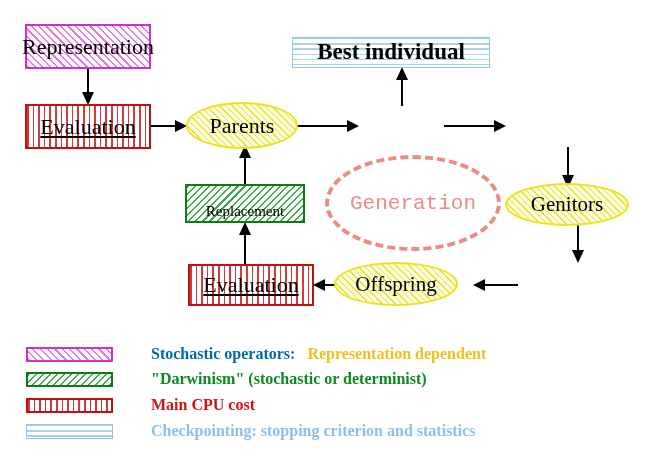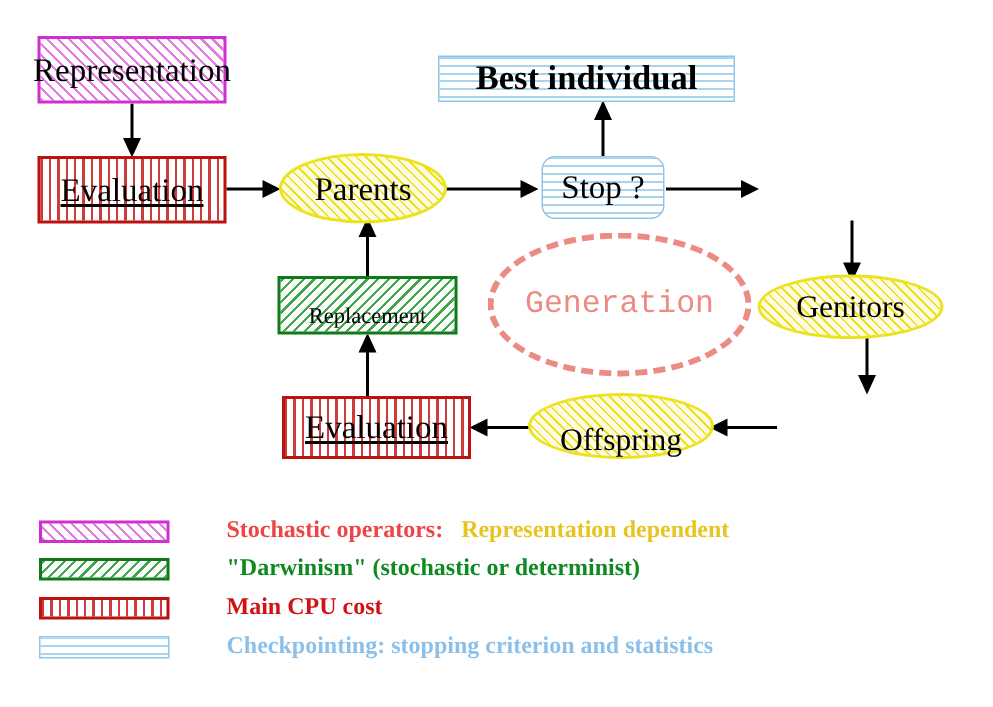--- a/index.html
+++ b/index.html
@@ -95,21 +95,21 @@
   
   .legend-row { position: absolute; display: flex; align-items: center; }
   .swatch { width: 87px; height: 15px; box-sizing: border-box; }
   .legend-text {
     margin-left: 38px;
     font-family: "Liberation Serif", "DejaVu Serif", serif;
     font-size: 16px;
     font-weight: bold;
     white-space: nowrap;
   }
-  .c-magenta { color: #ef4444; }
+  .c-magenta { color: #0369a1; }
   .c-gold    { color: #e8c420; }
   .c-green   { color: #0f8a20; }
   .c-red     { color: #d21212; }
   .c-ltblue  { color: #8cc0e8; }
 </style>
 </head>
 <body>
 
 <div id="canvas">
 
@@ -159,31 +159,28 @@
   </div>
 
   <div class="node fill-yellow ellipse" style="left:186px; top:102px; width:112px; height:47px;">
     <span class="lbl" style="font-size:22px;">Parents</span>
   </div>
 
   <div class="node fill-blue" style="left:292px; top:37px; width:198px; height:31px;font-weight:bold;">
     <span class="lbl" style="font-size:23px;">Best individual</span>
   </div>
 
-  <div class="node fill-blue rounded" style="left:361px; top:104px; width:82px; height:42px;">
-    <span class="lbl" style="font-size:22px;">Stop ?</span>
-  </div>
 
 
   <div class="node fill-yellow ellipse" style="left:505px; top:183px; width:124px; height:43px;">
     <span class="lbl" style="font-size:21px;">Genitors</span>
   </div>
 
 
-  <div class="node fill-yellow ellipse" style="left:352px; top:262px; width:124px; height:44px;align-items:flex-end;">
+  <div class="node fill-yellow ellipse" style="left:334px; top:262px; width:124px; height:44px;">
     <span class="lbl" style="font-size:21px;">Offspring</span>
   </div>
 
   <div class="node fill-red" style="left:188px; top:264px; width:126px; height:42px;">
     <span class="lbl" style="font-size:22px;">Evaluation</span>
   </div>
 
   <div class="node fill-green" style="left:185px; top:184px; width:120px; height:39px;">
     <span class="lbl" style="font-size:15px;margin-top:16px;">Replacement</span>
   </div>

